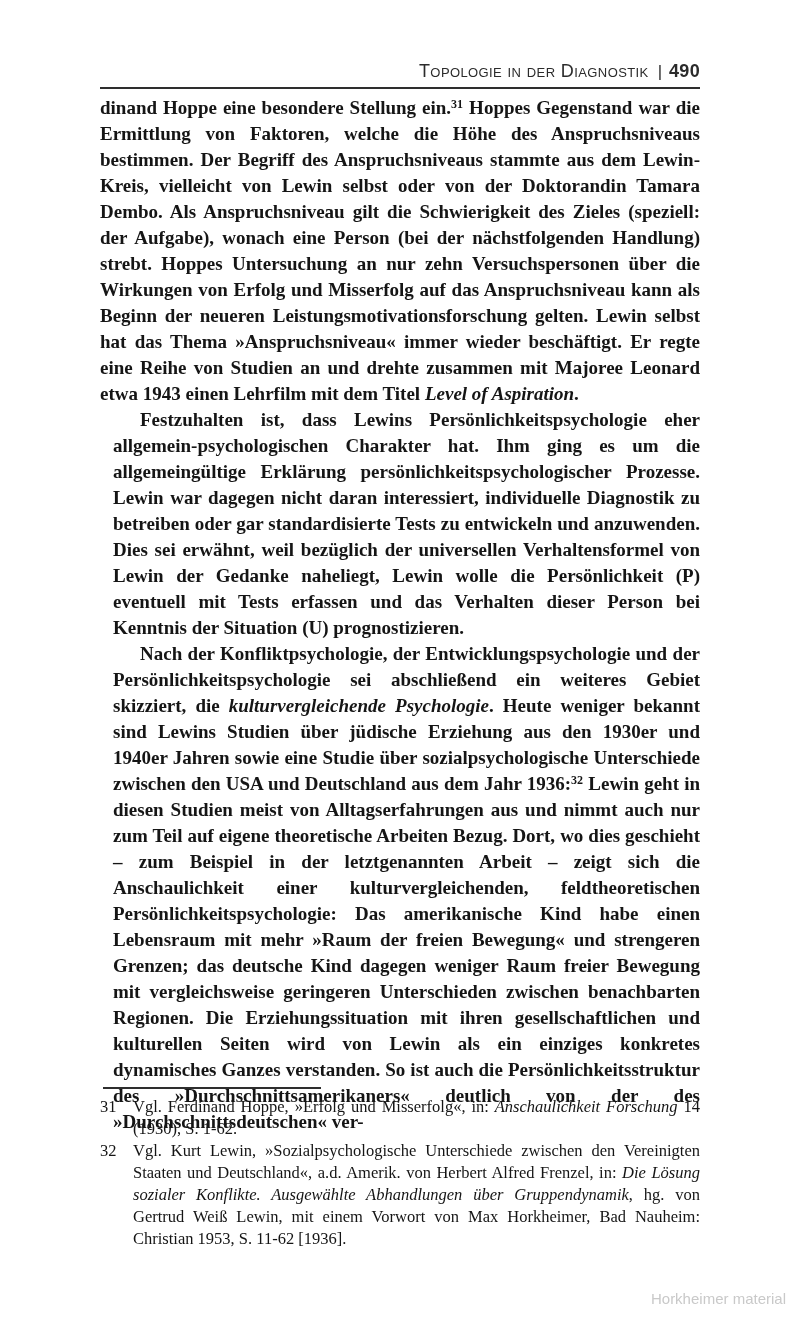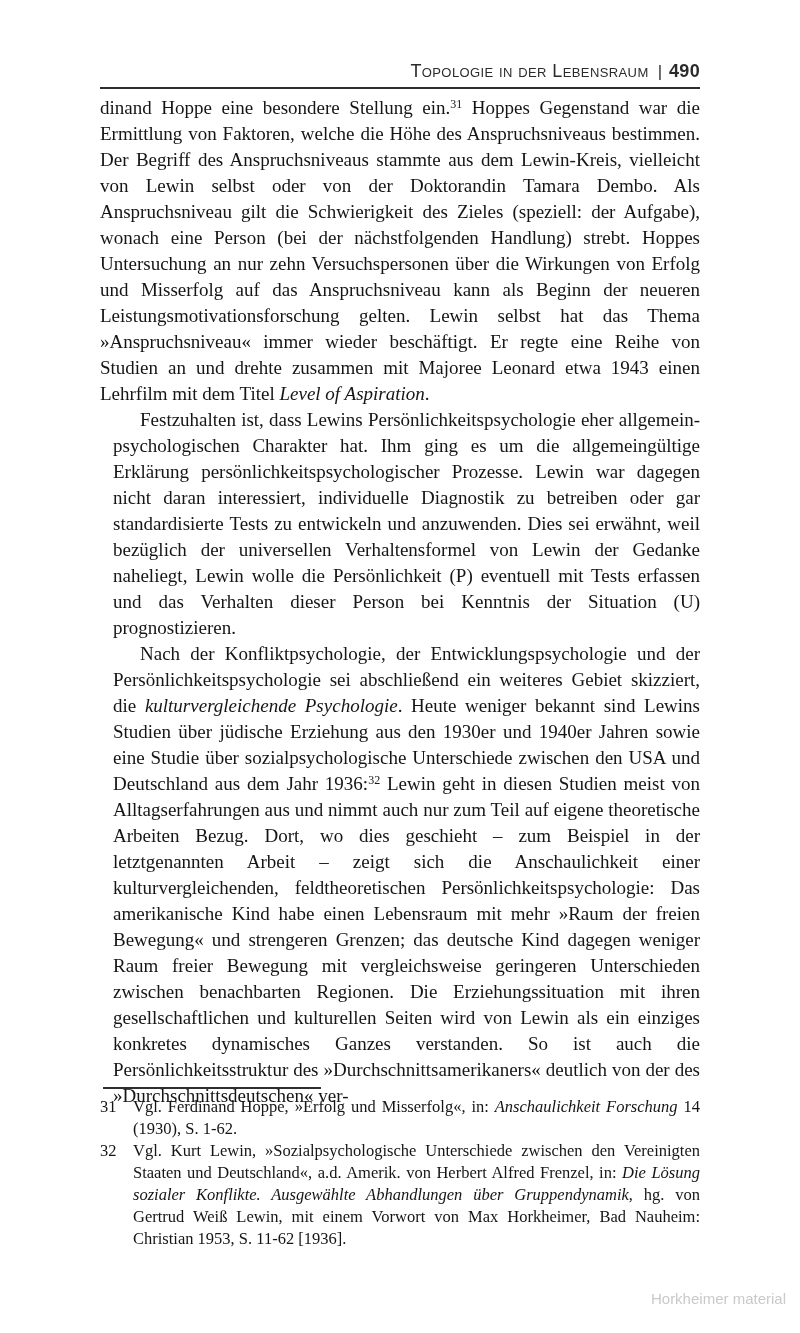--- a/index.html
+++ b/index.html
@@ -46,20 +46,21 @@
   }
   .body-text {
     position: absolute;
     left: 100px;
     width: 600px;
     top: 95px;
     font-size: 19px;
     line-height: 26px;
     text-align: justify;
     hyphens: none;
+    font-weight: bold;
   }
   .body-text p { margin: 0; }
   .body-text p.indent { text-indent: 27px; margin-left: 13px; }
   .body-text sup, .footnotes sup {
     font-size: 12px;
     line-height: 0;
     position: relative;
     top: -6px;
     vertical-align: baseline;
   }
@@ -91,21 +92,21 @@
     color: #c9c9c9;
     white-space: nowrap;
   }
 </style>
 </head>
 <body>
 
 <div class="page">
 
   <div class="running-header">
-    <span class="rh-title">Topologie in der Lebensraum</span><span class="rh-sep">|</span><span class="rh-num">490</span>
+    <span class="rh-title">Topologie in der Diagnostik</span><span class="rh-sep">|</span><span class="rh-num">490</span>
   </div>
   <div class="header-rule"></div>
 
   <div class="body-text">
     <p class="para">dinand Hoppe eine besondere Stellung ein.<sup>31</sup> Hoppes Gegenstand war die Ermittlung von Faktoren, welche die Höhe des Anspruchsniveaus bestimmen. Der Begriff des Anspruchsniveaus stammte aus dem Lewin-Kreis, vielleicht von Lewin selbst oder von der Doktorandin Tamara Dembo. Als Anspruchsniveau gilt die Schwierigkeit des Zieles (speziell: der Aufgabe), wonach eine Person (bei der nächstfolgenden Handlung) strebt. Hoppes Untersuchung an nur zehn Versuchspersonen über die Wirkungen von Erfolg und Misserfolg auf das Anspruchsniveau kann als Beginn der neueren Leistungsmotivationsforschung gelten. Lewin selbst hat das Thema »Anspruchsniveau« immer wieder beschäftigt. Er regte eine Reihe von Studien an und drehte zusammen mit Majoree Leonard etwa 1943 einen Lehrfilm mit dem Titel <i>Level of Aspiration</i>.</p>
     <p class="para indent">Festzuhalten ist, dass Lewins Persönlichkeitspsychologie eher allgemein-psychologischen Charakter hat. Ihm ging es um die allgemeingültige Erklärung persönlichkeitspsychologischer Prozesse. Lewin war dagegen nicht daran interessiert, individuelle Diagnostik zu betreiben oder gar standardisierte Tests zu entwickeln und anzuwenden. Dies sei erwähnt, weil bezüglich der universellen Verhaltensformel von Lewin der Gedanke naheliegt, Lewin wolle die Persönlichkeit (P) eventuell mit Tests erfassen und das Verhalten dieser Person bei Kenntnis der Situation (U) prognostizieren.</p>
     <p class="para indent">Nach der Konfliktpsychologie, der Entwicklungspsychologie und der Persönlichkeitspsychologie sei abschließend ein weiteres Gebiet skizziert, die <i>kulturvergleichende Psychologie</i>. Heute weniger bekannt sind Lewins Studien über jüdische Erziehung aus den 1930er und 1940er Jahren sowie eine Studie über sozialpsychologische Unterschiede zwischen den USA und Deutschland aus dem Jahr 1936:<sup>32</sup> Lewin geht in diesen Studien meist von Alltagserfahrungen aus und nimmt auch nur zum Teil auf eigene theoretische Arbeiten Bezug. Dort, wo dies geschieht – zum Beispiel in der letztgenannten Arbeit – zeigt sich die Anschaulichkeit einer kulturvergleichenden, feldtheoretischen Persönlichkeitspsychologie: Das amerikanische Kind habe einen Lebensraum mit mehr »Raum der freien Bewegung« und strengeren Grenzen; das deutsche Kind dagegen weniger Raum freier Bewegung mit vergleichsweise geringeren Unterschieden zwischen benachbarten Regionen. Die Erziehungssituation mit ihren gesellschaftlichen und kulturellen Seiten wird von Lewin als ein einziges konkretes dynamisches Ganzes verstanden. So ist auch die Persönlichkeitsstruktur des »Durchschnittsamerikaners« deutlich von der des »Durchschnittsdeutschen« ver-</p>
   </div>
 
   <div class="fn-rule"></div>

